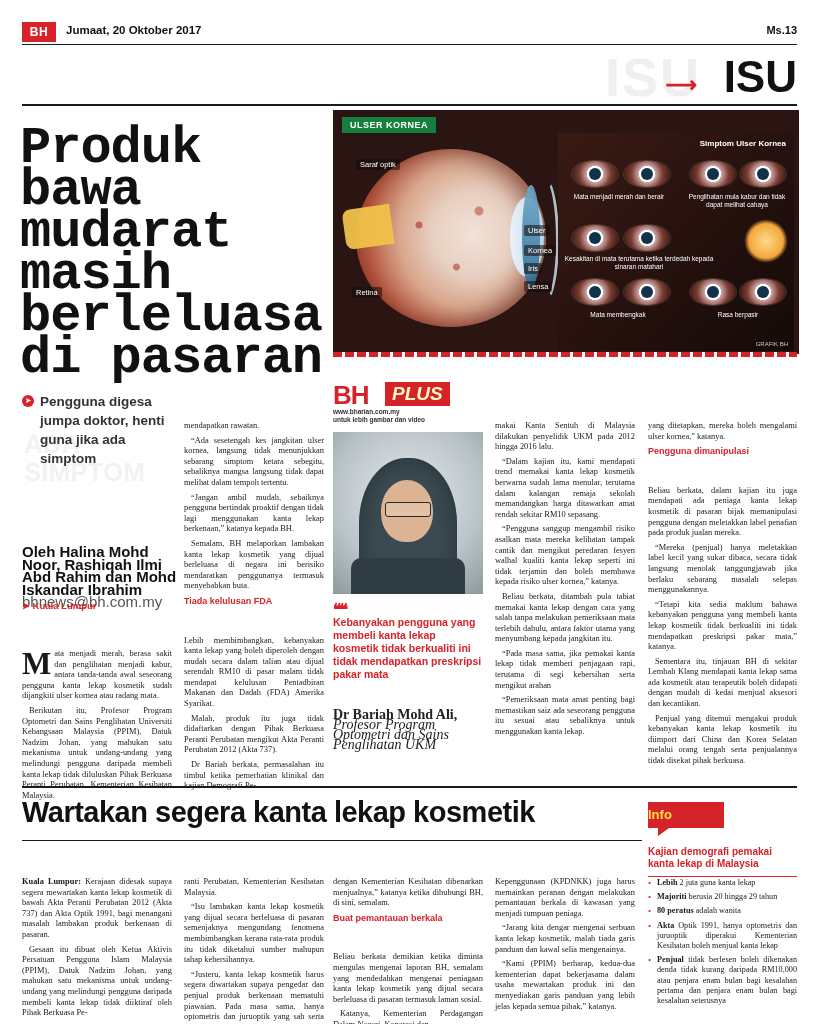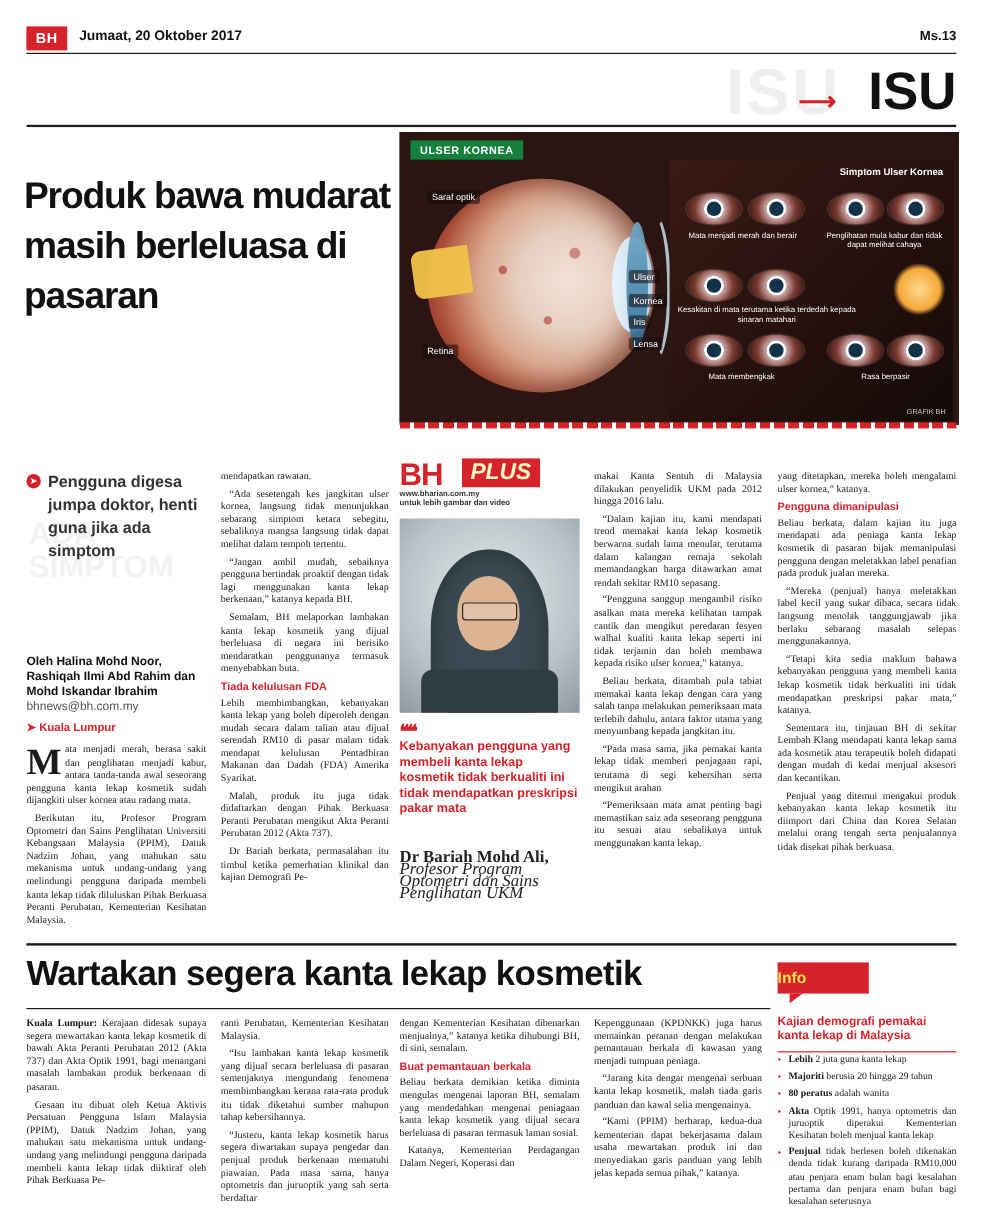--- a/index.html
+++ b/index.html
@@ -43,23 +43,23 @@
   }
   .isu-rule{position:absolute;left:0;top:48px;width:775px;height:2px;background:#1a1a1a;}
 
   
   .kicker{
     position:absolute;left:22px;top:115px;width:300px;
     font-family:"Liberation Sans",sans-serif;font-weight:bold;font-size:10.5px;
     color:#d6232a;letter-spacing:.4px;
   }
   .headline{
-    position:absolute;left:20px;top:142px;width:320px;
-    font-family:Liberation Sans, sans-serif;font-weight:bold;
-    font-size:31px;line-height:42px;color:#111;letter-spacing:-1px;
+    position:absolute;left:20px;top:128px;width:320px;
+    font-family:Liberation Mono, monospace;font-weight:bold;
+    font-size:52px;line-height:42px;color:#111;letter-spacing:-1px;
   }
 
   
   .graphic{
     position:absolute;left:333px;top:110px;width:464px;height:242px;
     background:#2a1512;overflow:hidden;border:1px solid #2a1512;
   }
   .g-label{
     position:absolute;left:8px;top:6px;background:#15803d;color:#fff;
     font-family:"Liberation Sans",sans-serif;font-weight:bold;font-size:9px;
@@ -131,41 +131,41 @@
     font-family:"Liberation Sans",sans-serif;font-size:13.5px;line-height:19px;
     font-weight:bold;color:#333;
   }
   .bullet-dot{
     position:absolute;left:22px;top:395px;width:12px;height:12px;border-radius:50%;
     background:#d6232a;color:#fff;font-size:8px;text-align:center;line-height:12px;
     font-family:"Liberation Sans",sans-serif;
   }
   .byline{
     position:absolute;left:22px;top:546px;width:160px;
-    font-family:"Liberation Sans",sans-serif;font-size:10px;line-height:12.5px;font-weight:bold;color:#111;
+    font-family:"Liberation Sans",sans-serif;font-size:15px;line-height:12.5px;font-weight:bold;color:#111;
   }
   .byemail{color:#555;font-weight:normal;}
   .placeline{
     position:absolute;left:22px;top:600px;width:160px;
     font-family:"Liberation Sans",sans-serif;font-size:9.5px;font-weight:bold;color:#d6232a;
   }
   .pl-arrow{color:#d6232a;}
   .ghosttext{
     position:absolute;left:24px;top:430px;width:150px;height:120px;
     font-family:"Liberation Sans",sans-serif;font-weight:bold;font-size:26px;
     color:#f2f2f2;line-height:28px;z-index:-1;
   }
 
   
   .col{
     position:absolute;font-family:"Liberation Serif",serif;font-size:8.4px;line-height:10.6px;
     text-align:justify;color:#1a1a1a;
   }
   .col p{margin:0 0 4px 0;text-indent:7px;}
-  .col p.first{text-indent:0;}
+  .col p.first{text-indent:0;margin-top:29px;}
   .dropcap::first-letter{
     float:left;font-size:31px;line-height:26px;font-weight:bold;padding:2px 3px 0 0;
     font-family:"Liberation Serif",serif;
   }
   .subhead{
     font-family:"Liberation Sans",sans-serif;font-weight:bold;font-size:9px;color:#d6232a;
     margin:2px 0 3px 0;
   }
 
   

